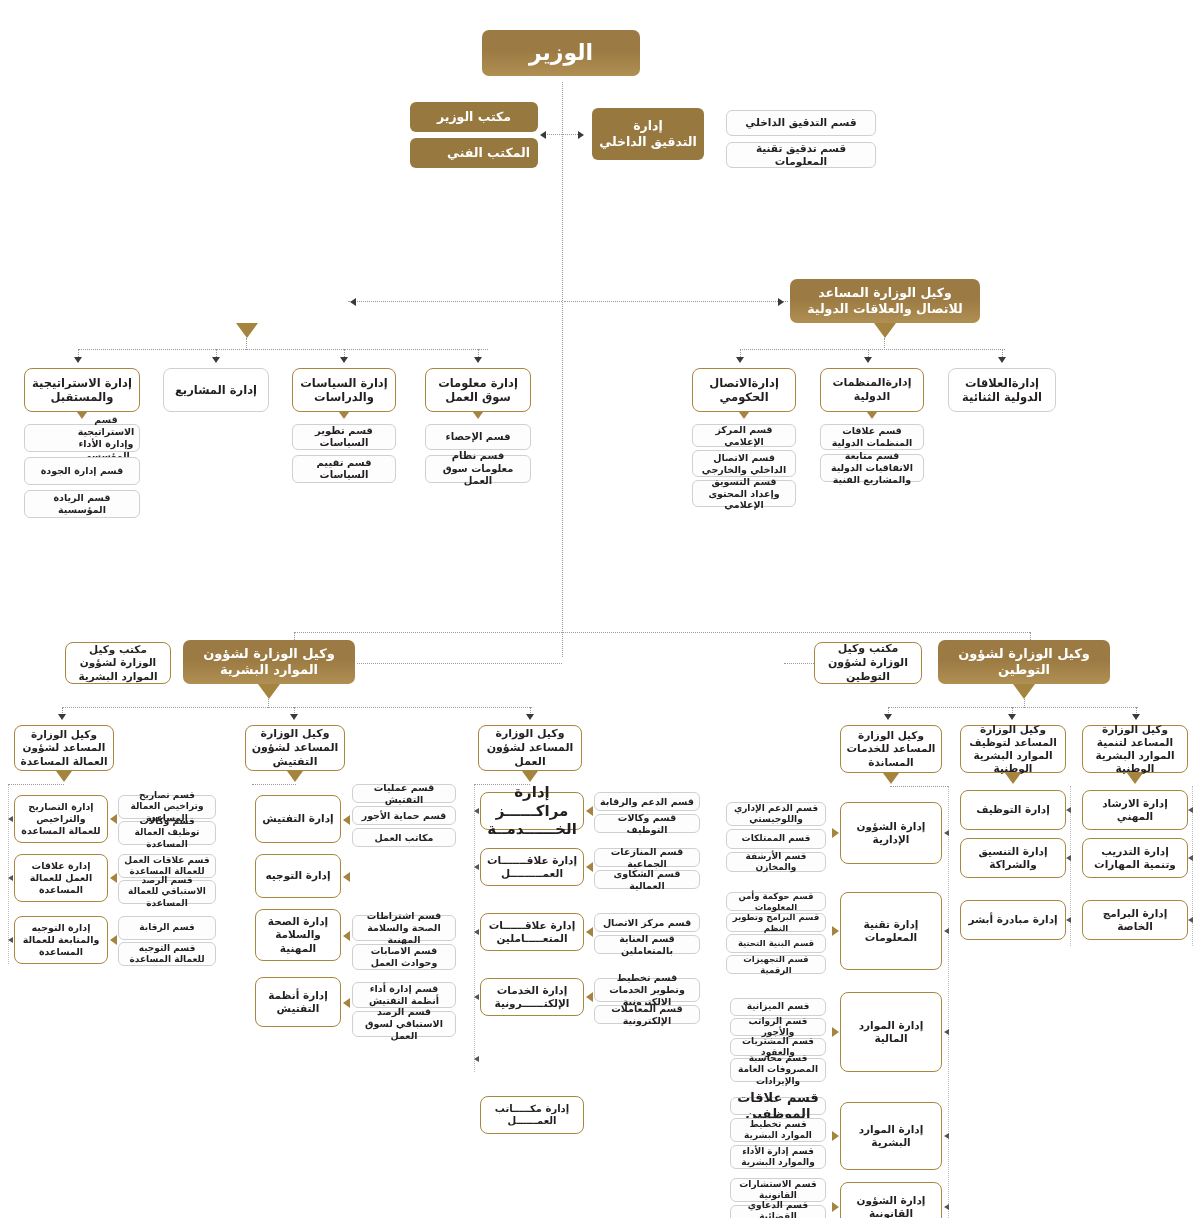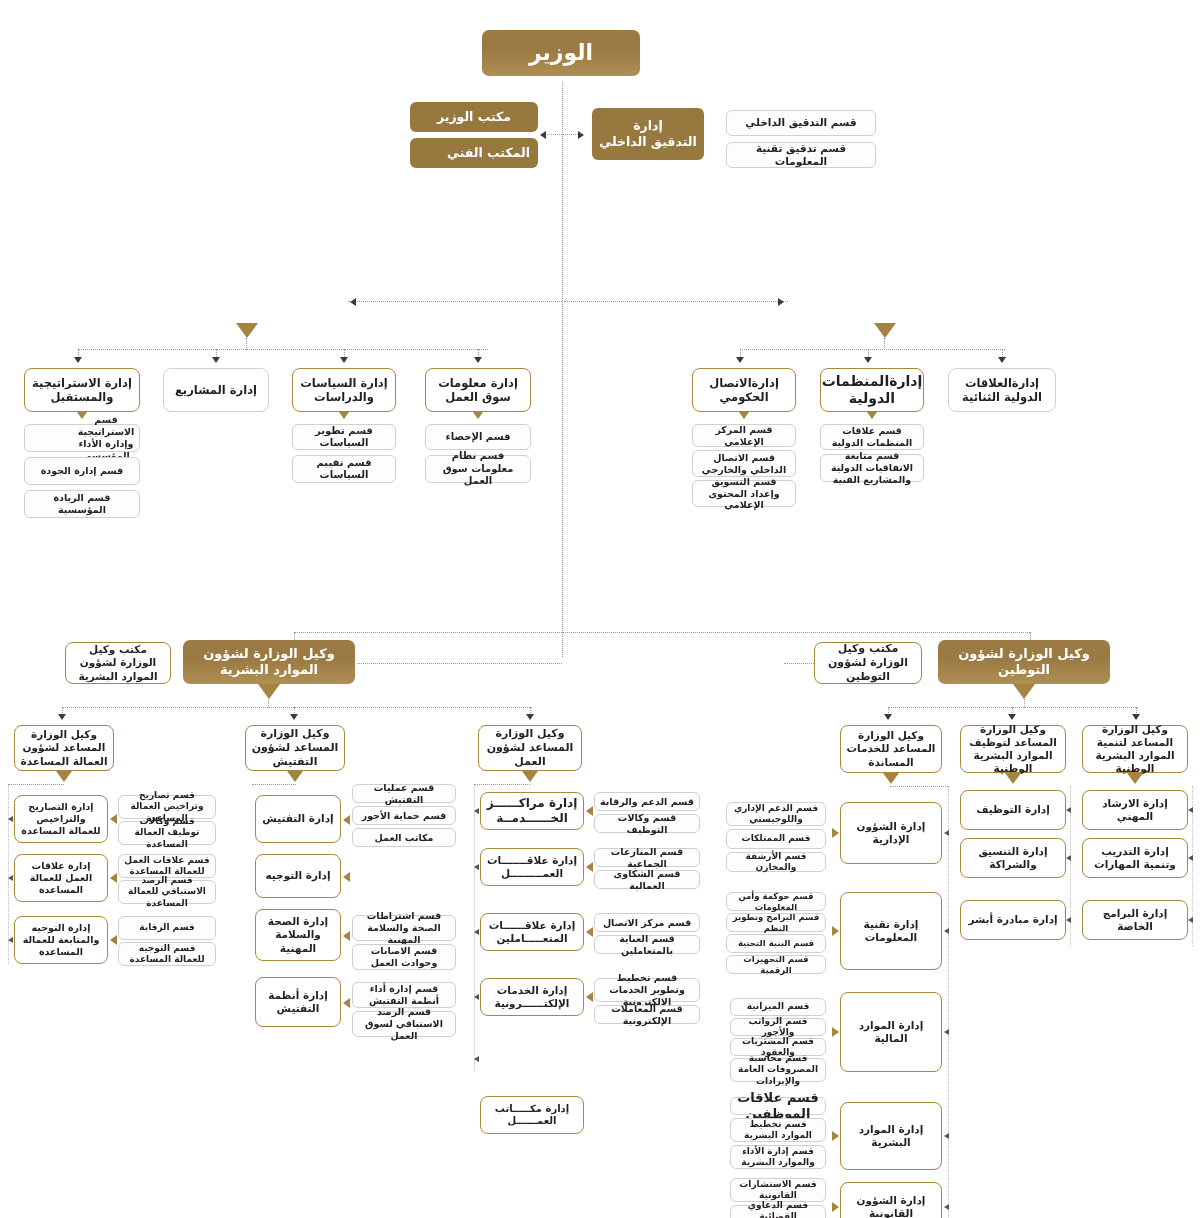--- a/index.html
+++ b/index.html
@@ -204,40 +204,43 @@
   <div class="box grey" style="left:24px;top:404px;width:116px;height:28px;font-size:9.5px;padding-left:48px;">
     <span>قسم الاستراتيجية وإدارة الأداء المؤسسي</span>
   </div>
   <div class="box grey" style="left:24px;top:437px;width:116px;height:28px;font-size:9.5px;">
     <span>قسم إدارة الجودة</span>
   </div>
   <div class="box grey" style="left:24px;top:470px;width:116px;height:28px;font-size:9.5px;">
     <span>قسم الريادة المؤسسية</span>
   </div>
 
+  <div class="box gold" style="left:790px;top:259px;width:190px;height:44px;font-size:12.5px;">
+    <span>وكيل الوزارة المساعد للاتصال والعلاقات الدولية</span>
+  </div>
   <div class="tab" style="left:874px;top:303px;"></div>
 
   <div class="doth" style="left:564px;top:281px;width:224px;"></div>
   <div class="ar-right" style="left:778px;top:278px;"></div>
 
   <div class="doth" style="left:740px;top:329px;width:265px;"></div>
   <div class="dotv" style="left:884px;top:318px;height:12px;"></div>
 
   <div class="dotv" style="left:740px;top:329px;height:12px;"></div>
   <div class="ar-down" style="left:736px;top:337px;"></div>
   <div class="dotv" style="left:868px;top:329px;height:12px;"></div>
   <div class="ar-down" style="left:864px;top:337px;"></div>
   <div class="dotv" style="left:1002px;top:329px;height:12px;"></div>
   <div class="ar-down" style="left:998px;top:337px;"></div>
 
   <div class="box outline" style="left:948px;top:348px;width:108px;height:44px;font-size:11.5px;border-color:#cfd0d2;">
     <span>إدارةالعلاقات الدولية الثنائية</span>
   </div>
 
-  <div class="box outline" style="left:820px;top:348px;width:104px;height:44px;font-size:14px;">
+  <div class="box outline" style="left:820px;top:348px;width:104px;height:44px;font-size:11px;">
     <span>إدارةالمنظمات الدولية</span>
   </div>
   <div class="ar-down-gold" style="left:867px;top:392px;"></div>
   <div class="box grey" style="left:820px;top:404px;width:104px;height:26px;font-size:9.5px;">
     <span>قسم علاقات المنظمات الدولية</span>
   </div>
   <div class="box grey" style="left:820px;top:434px;width:104px;height:28px;font-size:9.5px;">
     <span>قسم متابعة الاتفاقيات الدولية والمشاريع الفنية</span>
   </div>
 
@@ -279,21 +282,21 @@
   <div class="dotv" style="left:530px;top:687px;height:10px;"></div>
   <div class="ar-down" style="left:526px;top:694px;"></div>
 
   <div class="box outline" style="left:478px;top:705px;width:104px;height:46px;font-size:11px;">
     <span>وكيل الوزارة المساعد لشؤون العمل</span>
   </div>
   <div class="tab-sm" style="left:522px;top:751px;"></div>
   <div class="dotv2" style="left:474px;top:764px;height:288px;"></div>
   <div class="doth" style="left:474px;top:764px;width:56px;"></div>
 
-  <div class="box outline" style="left:480px;top:772px;width:104px;height:38px;font-size:12px;">
+  <div class="box outline" style="left:480px;top:772px;width:104px;height:38px;font-size:15px;">
     <span>إدارة مراكــــــز الخــــــدمــة</span>
   </div>
   <div class="ar-left-sm" style="left:474px;top:788px;"></div>
   <div class="ar-left-gold" style="left:586px;top:786px;"></div>
   <div class="box grey" style="left:594px;top:772px;width:106px;height:19px;font-size:9.5px;">
     <span>قسم الدعم والرقابة</span>
   </div>
   <div class="box grey" style="left:594px;top:794px;width:106px;height:19px;font-size:9.5px;">
     <span>قسم وكالات التوظيف</span>
   </div>

